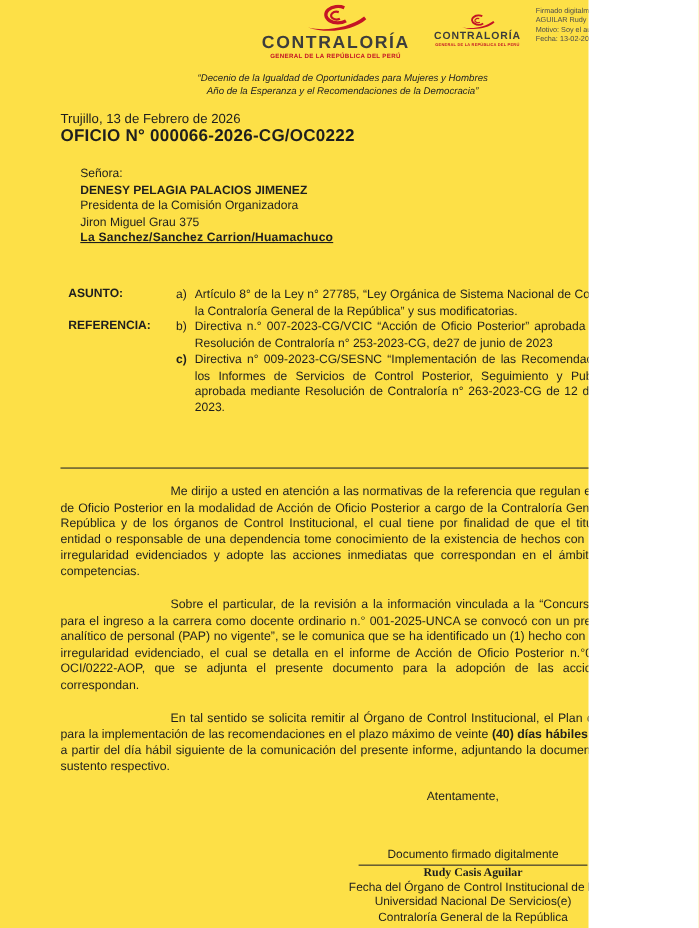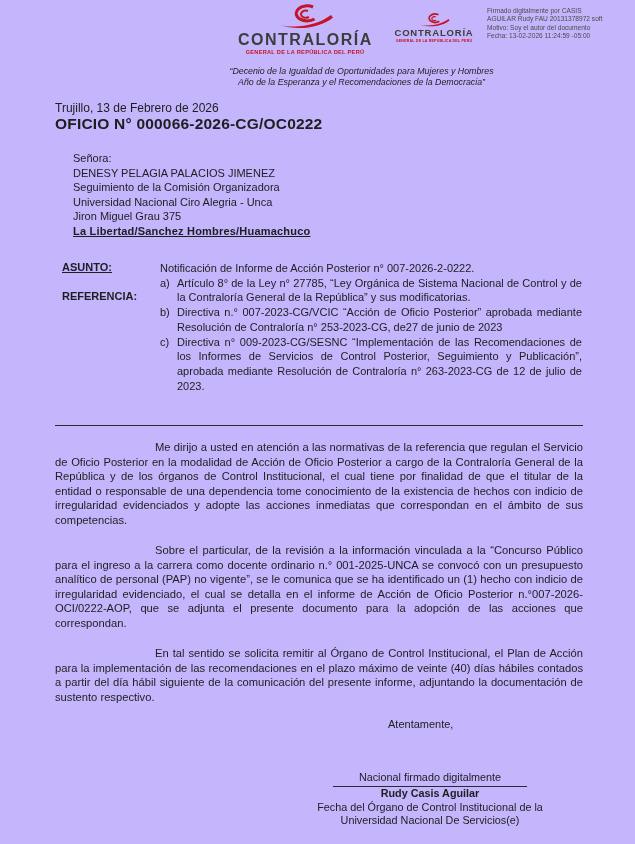--- a/index.html
+++ b/index.html
@@ -1,17 +1,17 @@
 <!DOCTYPE html>
 <html><head>
 <meta charset="utf-8">
 <style>
   html,body{margin:0;padding:0;background:#ffffff;}
   .page{
-    position:relative;width:635px;height:844px;background:#c4b5fd;overflow:hidden;
+    position:relative;width:535px;height:844px;background:#fde047;overflow:hidden;
     font-family:"Liberation Sans","DejaVu Sans",sans-serif;color:#1e1e1e;
   }
   
   .logo{position:absolute;text-align:center;}
   .logo-primary{top:4px;left:238px;width:134px;}
   .logo-secondary{top:13px;left:393px;width:82px;}
   .logo svg{display:block;margin:0 auto;}
   .logo-name{font-weight:bold;color:#3d3d3c;letter-spacing:1.5px;}
   .logo-primary .logo-name{font-size:16px;line-height:17px;}
   .logo-secondary .logo-name{font-size:9.5px;line-height:10px;letter-spacing:0.8px;}
@@ -20,39 +20,39 @@
   .logo-secondary .logo-caption{font-size:3.6px;letter-spacing:0.2px;margin-top:1px;}
   
   .stamp{position:absolute;top:7px;left:487px;width:146px;font-size:6.6px;line-height:8.3px;color:#4c4c4c;}
   
   .motto{position:absolute;top:66px;left:0;width:100%;text-align:center;font-style:italic;font-size:8.8px;line-height:10.8px;color:#222;margin-left:44px;}
   
   .date-line{position:absolute;top:101px;left:55px;font-size:12px;}
   .oficio-number{position:absolute;top:115px;left:55px;font-size:15.5px;font-weight:bold;letter-spacing:0.2px;}
   
   .addressee{position:absolute;top:151px;left:73px;font-size:11px;line-height:14.5px;}
-  .bold{font-weight:normal;}
+  .bold{font-weight:bold;}
   .addr-location{font-weight:bold;text-decoration:underline;letter-spacing:0.2px;}
   
   .subj-label{position:absolute;left:62px;font-size:11px;font-weight:bold;}
-  .asunto-label{top:261px;text-decoration:underline;}
+  .asunto-label{top:261px;}
   .referencia-label{top:290px;}
   .subj-col{position:absolute;top:261px;left:160px;width:422px;font-size:11px;line-height:14.7px;text-align:justify;}
   .ref-item{display:flex;}
   .ref-marker{width:17px;flex:0 0 17px;}
   .ref-text{flex:1;text-align:justify;}
   .divider{position:absolute;top:425px;left:55px;width:528px;border-top:1.6px solid #2a2a2a;}
   
   .body-text{position:absolute;top:440px;left:55px;width:528px;font-size:11.2px;line-height:14.5px;text-align:justify;}
   .body-text p{margin:0 0 16px;text-indent:100px;}
   .closing{position:absolute;top:718px;left:388px;font-size:11px;}
   
   .sig-block{position:absolute;top:771px;left:280px;width:300px;text-align:center;font-size:10.8px;line-height:13.8px;}
   .sig-note{display:inline-block;border-bottom:1.2px solid #2a2a2a;padding:0 26px 1px;}
-  .sig-name{font-weight:bold;}
+  .sig-name{font-weight:bold;font-family:Liberation Serif, serif;}
 </style>
 </head>
 <body>
 
 <div class="page">
 
   <div class="logo logo-primary">
     <svg width="62" height="27" viewBox="0 0 120 54">
       <path d="M76 6 A22 15 0 1 0 79 30" fill="none" stroke="#c41425" stroke-width="6"></path>
       <path d="M66 14 A10 7 0 1 0 68 26" fill="none" stroke="#c41425" stroke-width="4"></path>
@@ -83,31 +83,29 @@
     <div>“Decenio de la Igualdad de Oportunidades para Mujeres y Hombres</div>
     <div>Año de la Esperanza y el Recomendaciones de la Democracia”</div>
   </div>
 
   <div class="date-line">Trujillo, 13 de Febrero de 2026</div>
   <div class="oficio-number">OFICIO N° 000066-2026-CG/OC0222</div>
 
   <div class="addressee">
     <div>Señora:</div>
     <div class="bold">DENESY PELAGIA PALACIOS JIMENEZ</div>
-    <div>Seguimiento de la Comisión Organizadora</div>
-    <div class="bold">Universidad Nacional Ciro Alegria - Unca</div>
+    <div>Presidenta de la Comisión Organizadora</div>
     <div>Jiron Miguel Grau 375</div>
-    <div class="addr-location">La Libertad/Sanchez Hombres/Huamachuco</div>
+    <div class="addr-location">La Sanchez/Sanchez Carrion/Huamachuco</div>
   </div>
 
   <div class="subj-label asunto-label">ASUNTO:</div>
   <div class="subj-label referencia-label">REFERENCIA:</div>
 
   <div class="subj-col">
-    <div>Notificación de Informe de Acción Posterior n° 007-2026-2-0222.</div>
     <div class="ref-item">
       <span class="ref-marker">a)</span>
       <div class="ref-text">Artículo 8° de la Ley n° 27785, “Ley Orgánica de Sistema Nacional de Control y de la Contraloría General de la República” y sus modificatorias.</div>
     </div>
     <div class="ref-item">
       <span class="ref-marker">b)</span>
       <div class="ref-text">Directiva n.° 007-2023-CG/VCIC “Acción de Oficio Posterior” aprobada mediante Resolución de Contraloría n° 253-2023-CG, de27 de junio de 2023</div>
     </div>
     <div class="ref-item">
       <span class="ref-marker bold">c)</span>
@@ -119,19 +117,20 @@
 
   <div class="body-text">
     <p>Me dirijo a usted en atención a las normativas de la referencia que regulan el Servicio de Oficio Posterior en la modalidad de Acción de Oficio Posterior a cargo de la Contraloría General de la República y de los órganos de Control Institucional, el cual tiene por finalidad de que el titular de la entidad o responsable de una dependencia tome conocimiento de la existencia de hechos con indicio de irregularidad evidenciados y adopte las acciones inmediatas que correspondan en el ámbito de sus competencias.</p>
     <p>Sobre el particular, de la revisión a la información vinculada a la “Concurso Público para el ingreso a la carrera como docente ordinario n.° 001-2025-UNCA se convocó con un presupuesto analítico de personal (PAP) no vigente”, se le comunica que se ha identificado un (1) hecho con indicio de irregularidad evidenciado, el cual se detalla en el informe de Acción de Oficio Posterior n.°007-2026-OCI/0222-AOP, que se adjunta el presente documento para la adopción de las acciones que correspondan.</p>
     <p><span>En tal sentido se solicita remitir al Órgano de Control Institucional, el Plan de Acción para la implementación de las recomendaciones en el plazo máximo de veinte </span><span class="bold">(40) días hábiles</span><span> contados a partir del día hábil siguiente de la comunicación del presente informe, adjuntando la documentación de sustento respectivo.</span></p>
   </div>
 
   <div class="closing">Atentamente,</div>
 
   <div class="sig-block">
-    <div><span class="sig-note">Nacional firmado digitalmente</span></div>
+    <div><span class="sig-note">Documento firmado digitalmente</span></div>
     <div class="sig-name">Rudy Casis Aguilar</div>
     <div>Fecha del Órgano de Control Institucional de la</div>
     <div>Universidad Nacional De Servicios(e)</div>
+    <div>Contraloría General de la República</div>
   </div>
 
 </div>
 
 </body></html>

